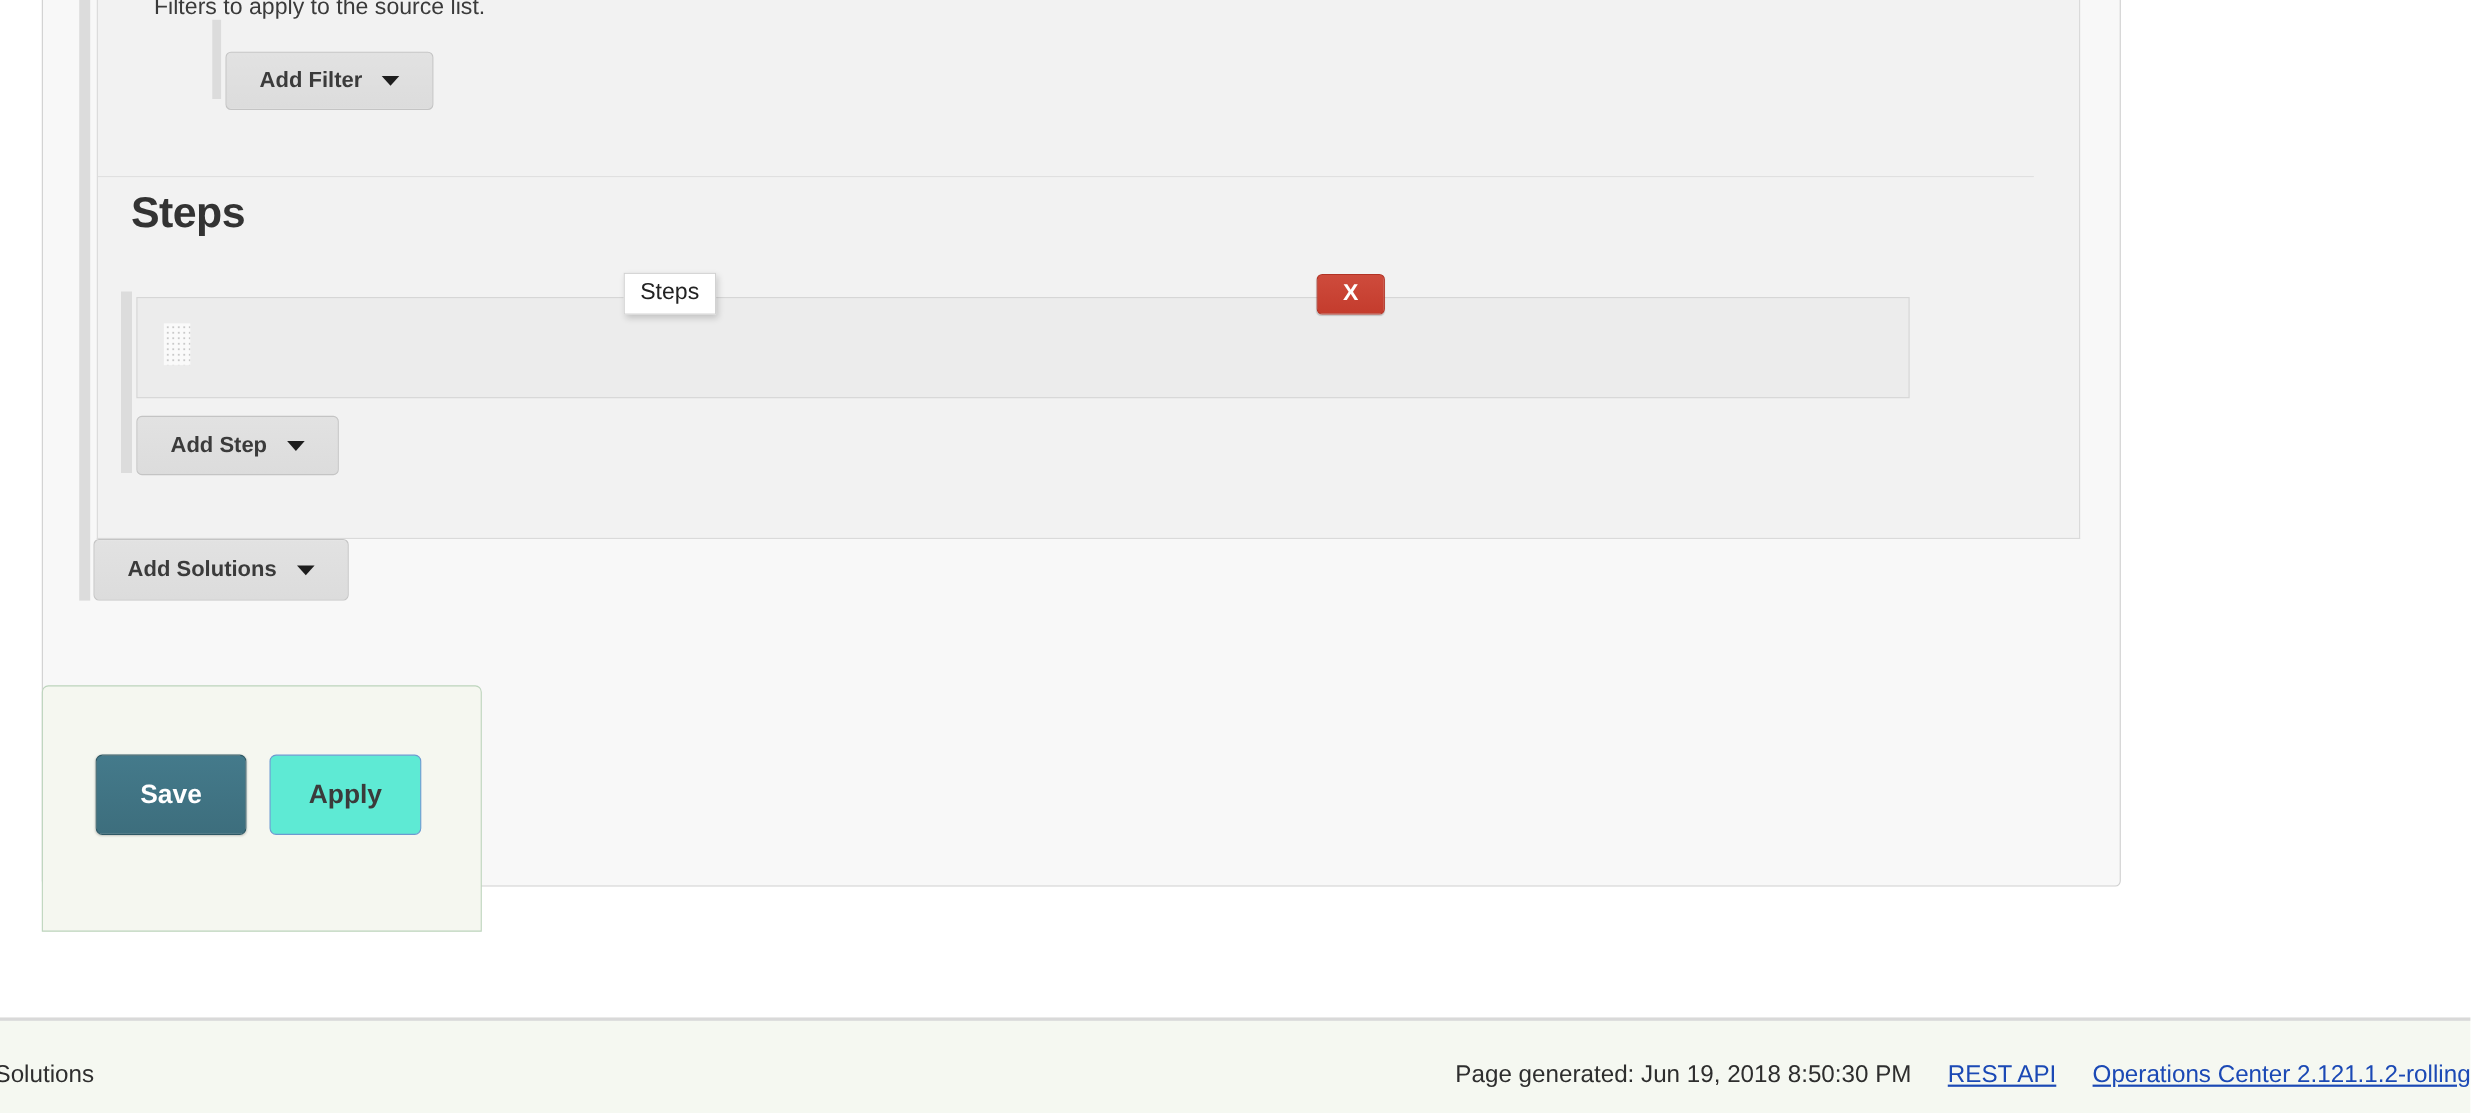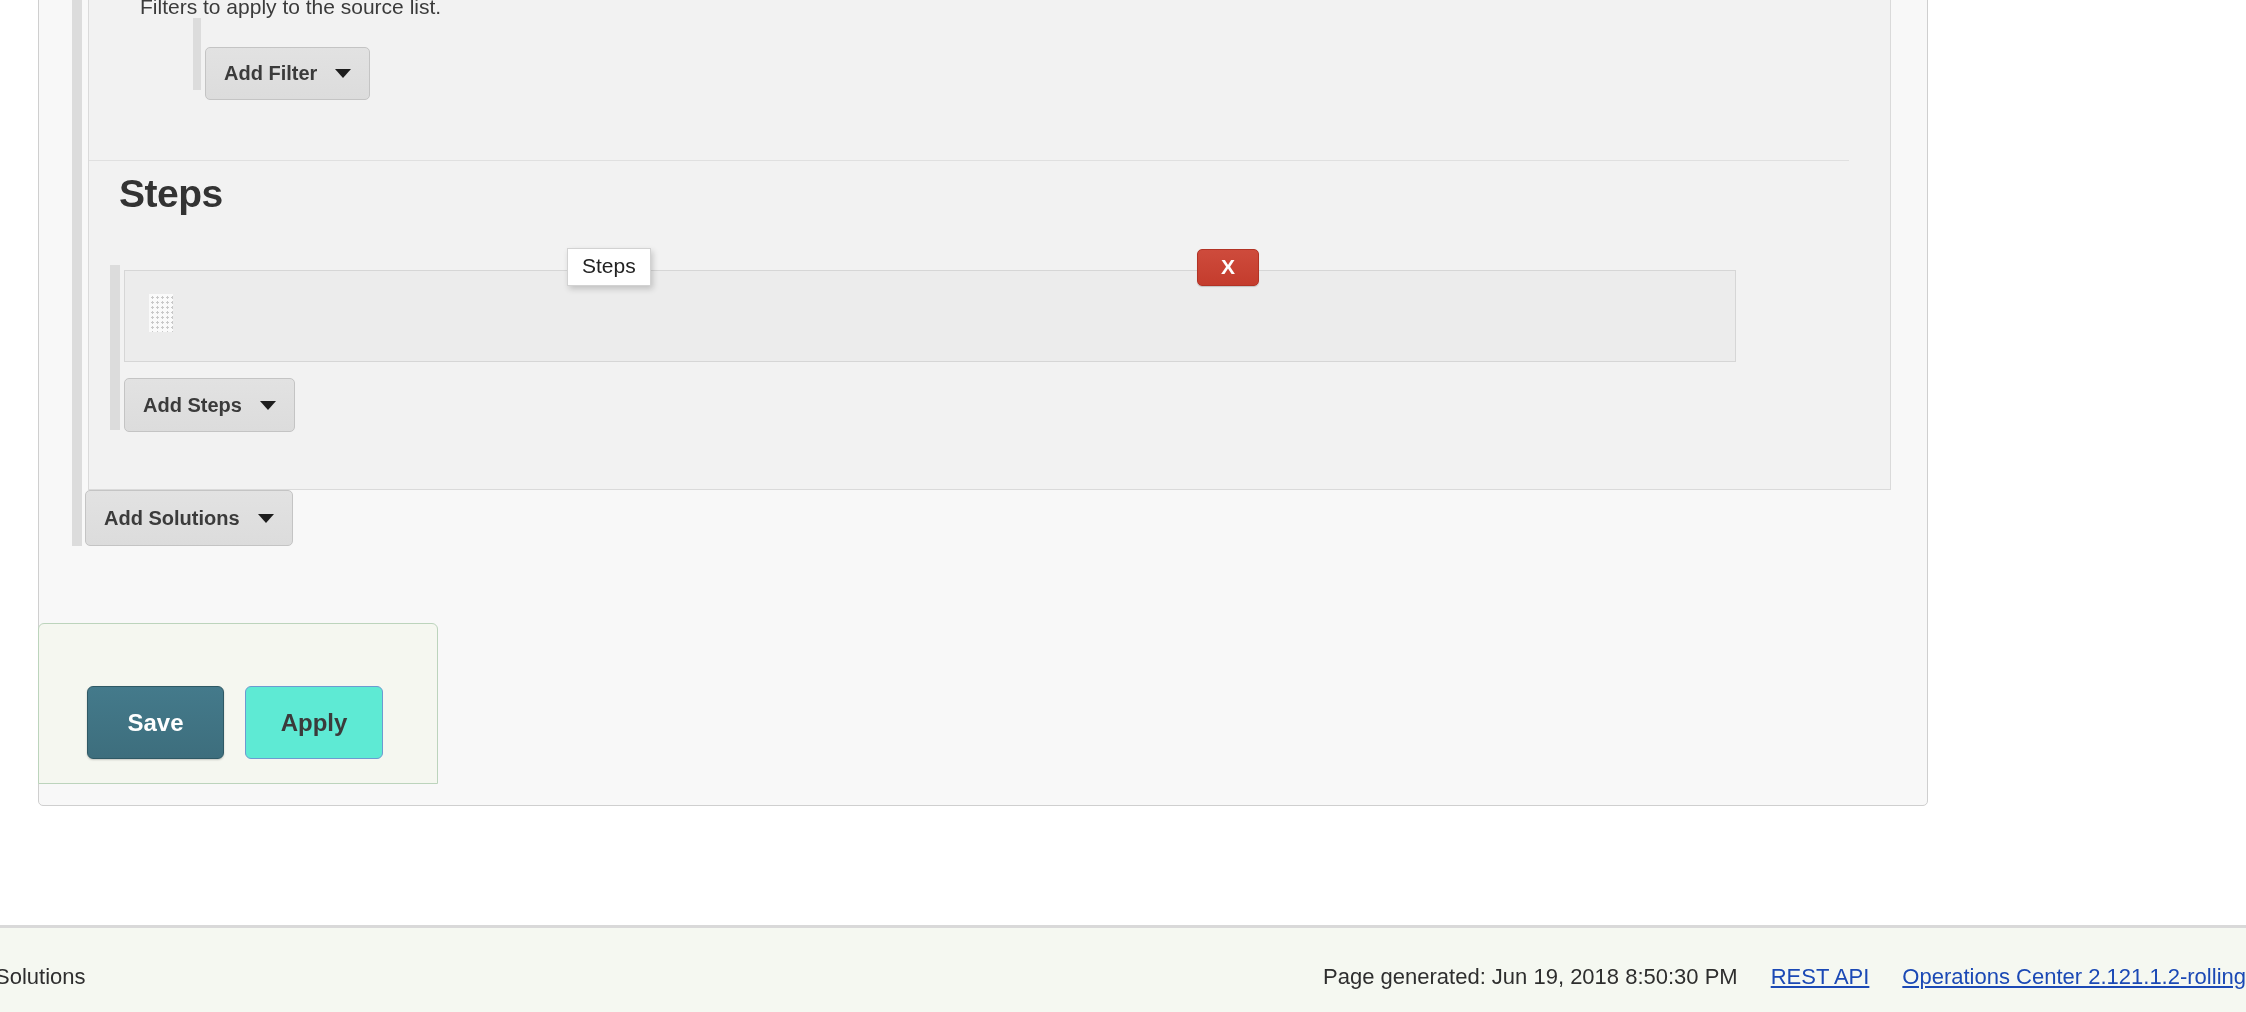--- a/index.html
+++ b/index.html
@@ -70,21 +70,21 @@
     display: inline-flex;
     align-items: center;
     gap: 18px;
     background: linear-gradient(#e2e2e2, #dcdcdc);
     border: 1px solid #c4c4c4;
     border-radius: 5px;
     color: #3b3b3b;
     font-size: 20px;
     font-weight: bold;
     font-family: "Liberation Sans", sans-serif;
-    padding: 0 18px;
+    padding: 0 30px;
     cursor: pointer;
     white-space: nowrap;
   }
   .caret {
     width: 0; height: 0;
     border-left: 8px solid transparent;
     border-right: 8px solid transparent;
     border-top: 9px solid #1d1d1d;
     display: inline-block;
   }
@@ -177,21 +177,21 @@
     z-index: 40;
     white-space: nowrap;
   }
 
   
   .save-bar {
     position: absolute;
     left: 38px;
     top: 623px;
     width: 400px;
-    height: 161px;
+    height: 224px;
     background: #f5f7f0;
     border: 1px solid #bcd4bc;
     border-radius: 6px 6px 0 0;
   }
   .btn-save {
     position: absolute;
     left: 48px;
     top: 62px;
     width: 137px;
     height: 73px;
@@ -286,21 +286,21 @@
   <div class="indent-bar bar-level3"></div>
 
   <div class="step-row">
     <div class="drag-grip"></div>
     <div class="delete-btn">X</div>
   </div>
 
   <div class="tooltip">Steps</div>
 
   <div class="dd-btn" id="add-step-btn">
-    <span>Add Steps</span>
+    <span>Add Step</span>
     <span class="caret"></span>
   </div>
 
   <div class="dd-btn" id="add-operation-btn">
     <span>Add Solutions</span>
     <span class="caret"></span>
   </div>
 
   <div class="save-bar">
     <button class="btn-save">Save</button>

